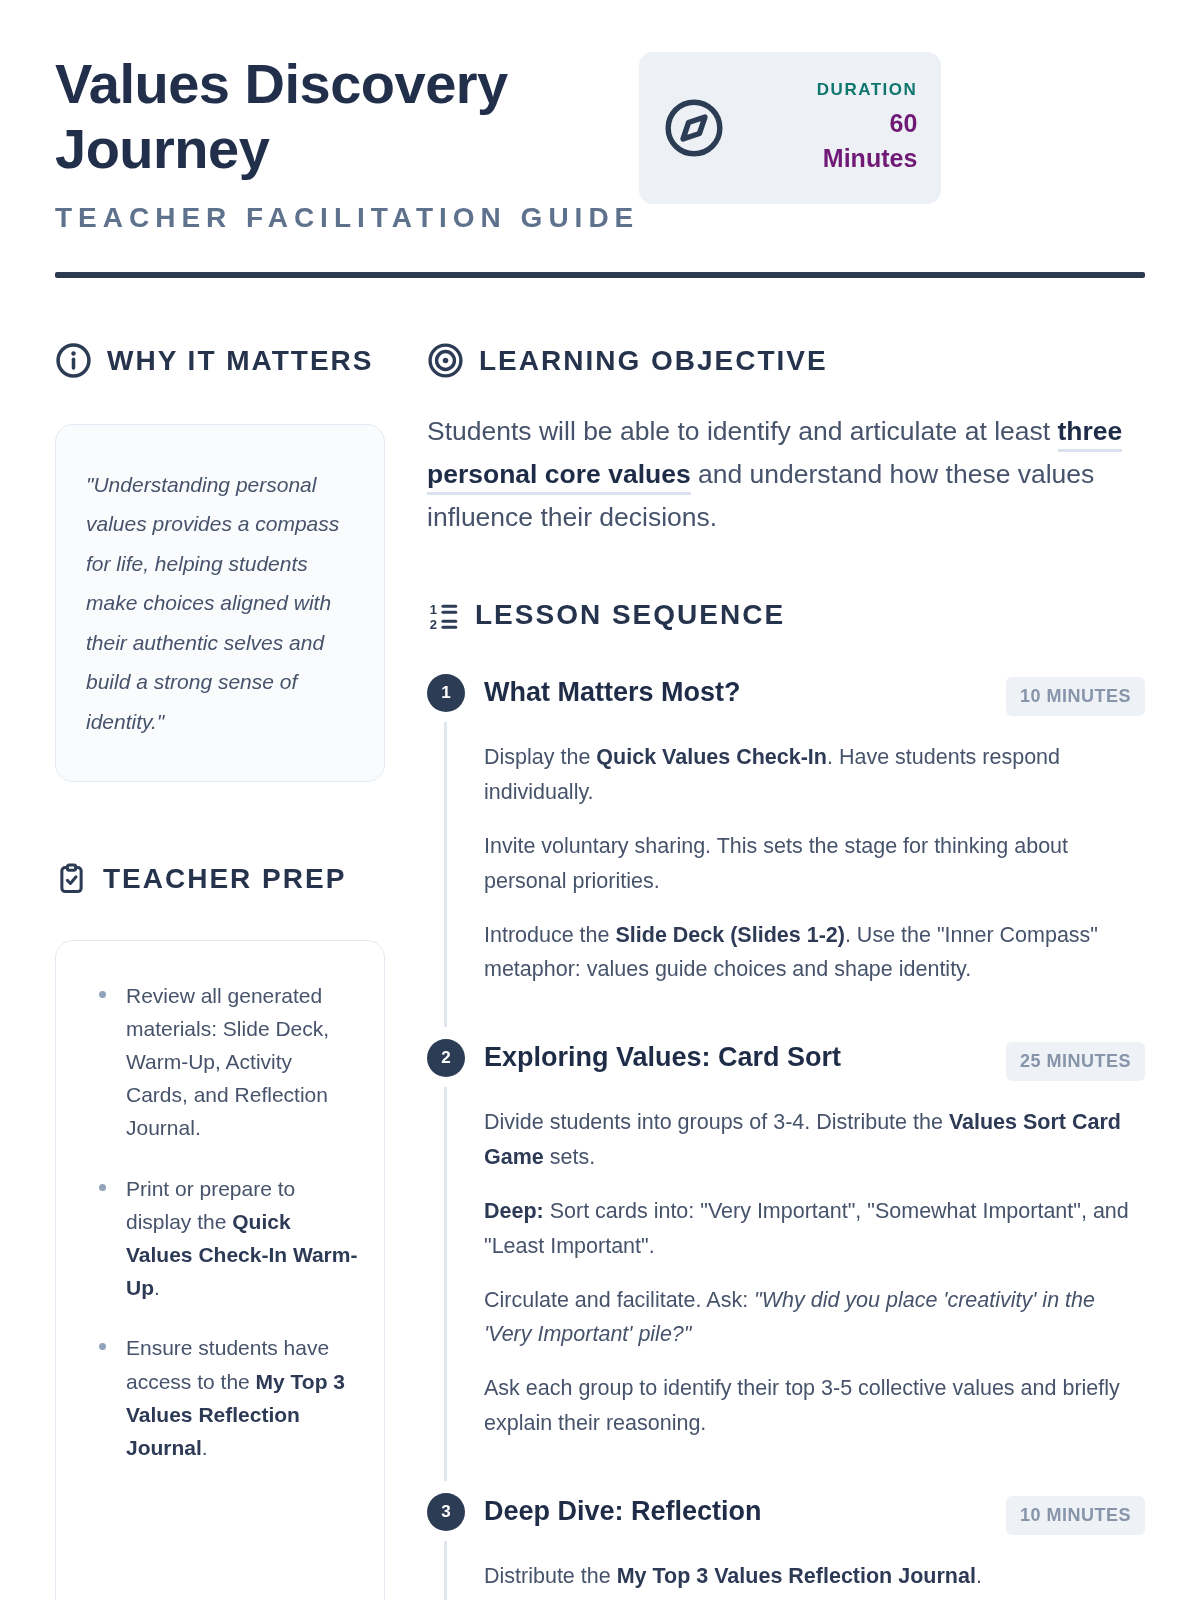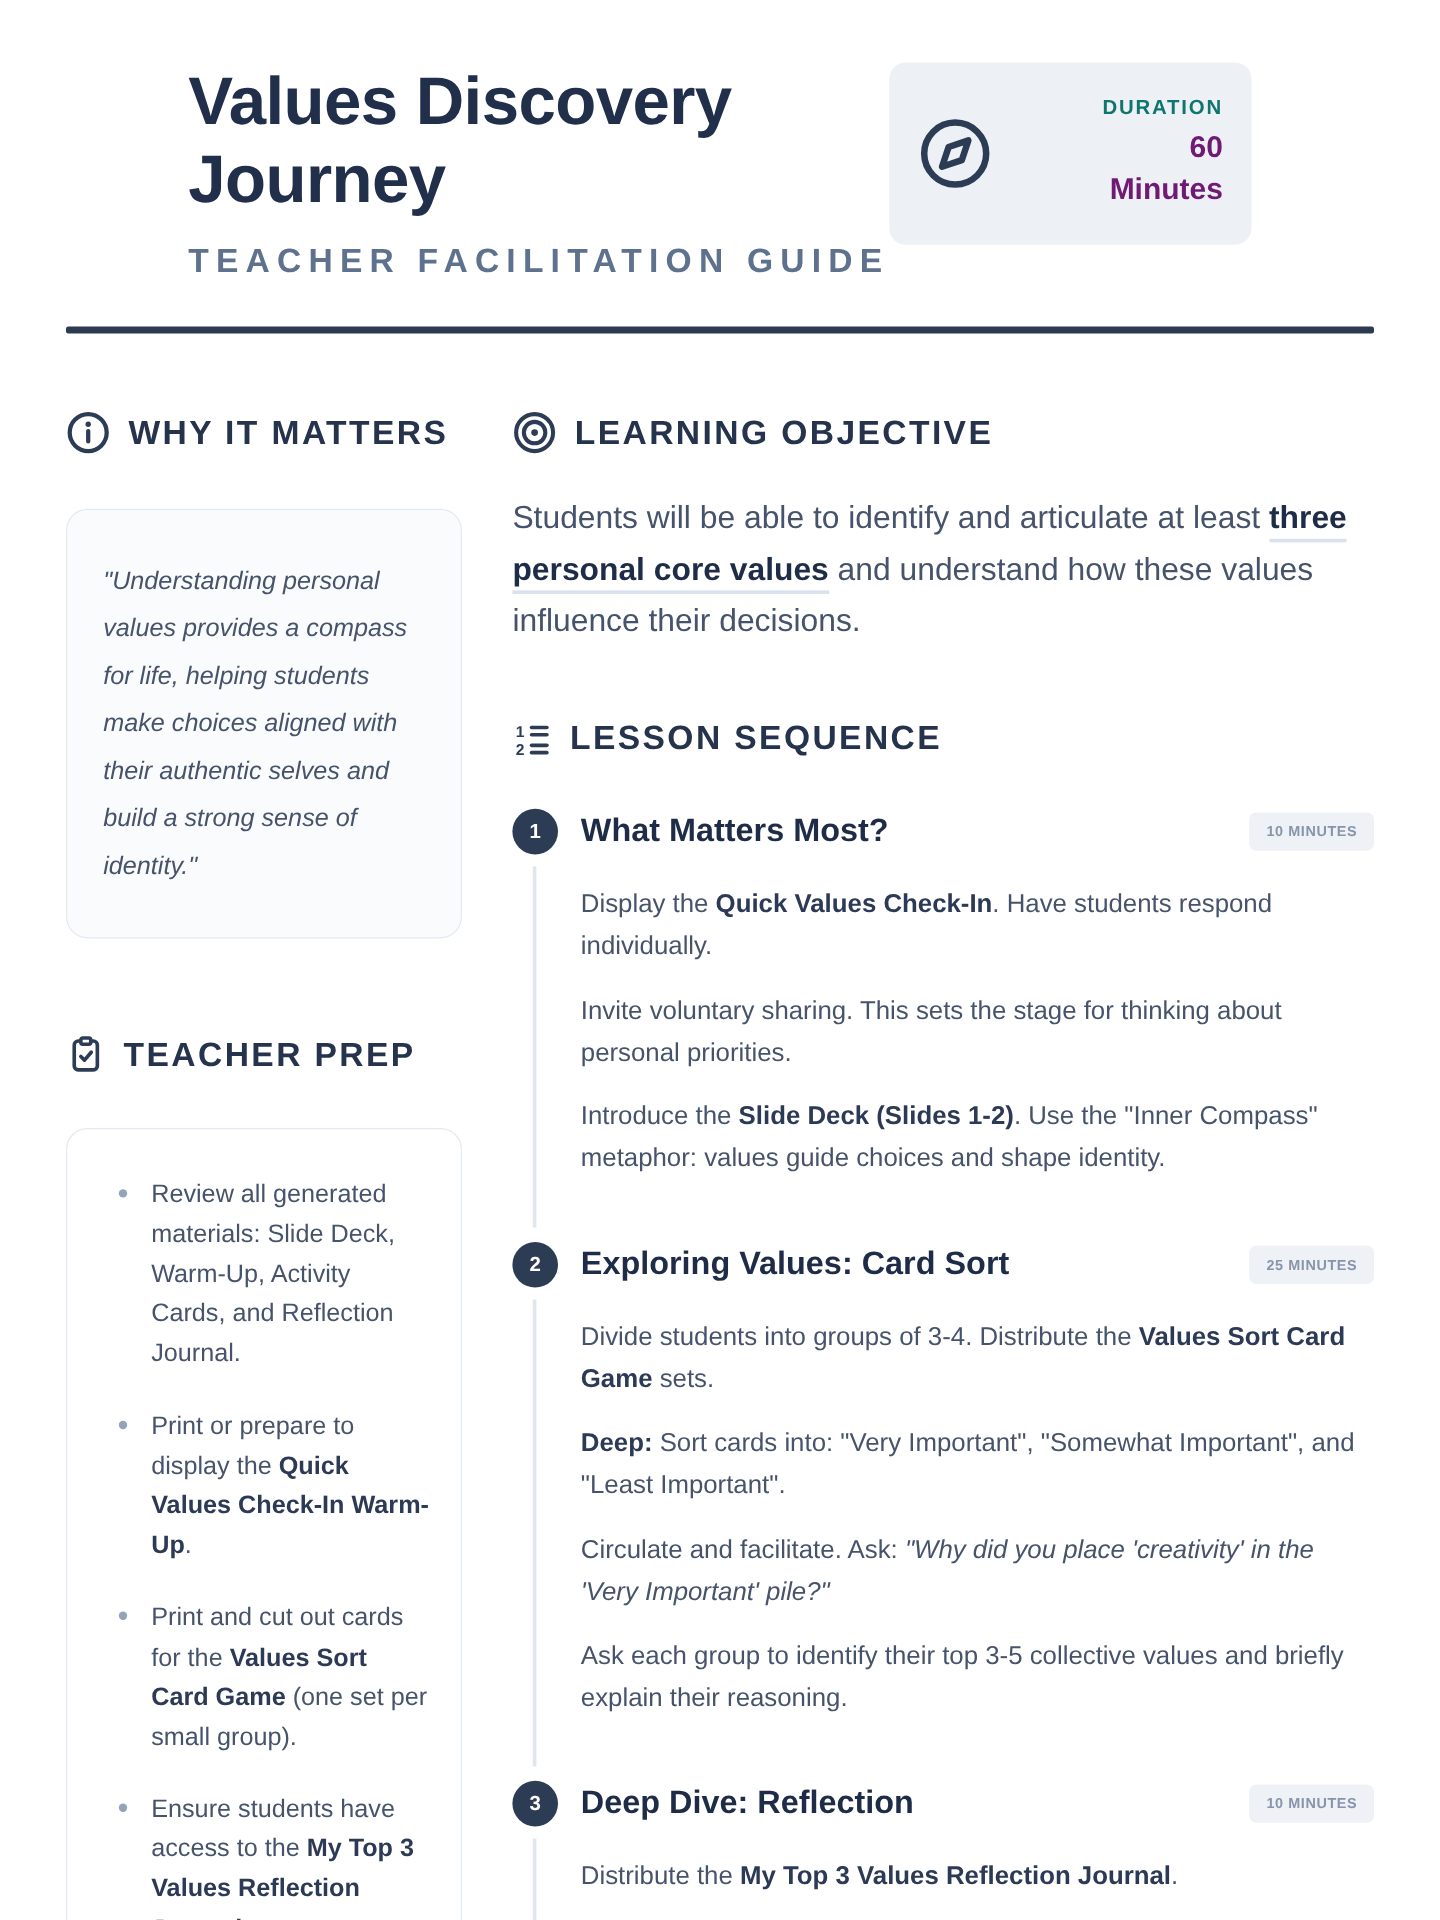--- a/index.html
+++ b/index.html
@@ -4,21 +4,21 @@
 <style>
   html, body { margin: 0; padding: 0; background: #ffffff; }
   body {
     width: 1200px; height: 1600px; overflow: hidden;
     font-family: "Liberation Sans", "DejaVu Sans", sans-serif;
     -webkit-font-smoothing: antialiased;
   }
   .page { padding: 0 55px; height: 1600px; box-sizing: border-box; overflow: hidden; }
 
   
-  .header { display: flex; justify-content: center; align-items: flex-start; padding-top: 52px; }
+  .header { display: flex; justify-content: flex-start; align-items: flex-start; padding-top: 52px; }
   .title {
     font-size: 56px; font-weight: 800; color: #222f4b;
     line-height: 1.16; letter-spacing: -0.5px; max-width: 560px; margin: 0;
   }
   .subtitle {
     margin-top: 20px; font-size: 28px; font-weight: 600;
     color: #5e718d; letter-spacing: 6px;
   }
   .duration-card {
     background: #edf1f6; border-radius: 14px; width: 302px; height: 152px;
@@ -79,21 +79,21 @@
     position: absolute; left: 0; top: 0; width: 38px; height: 38px; border-radius: 50%;
     background: #2d3c55; color: #ffffff; font-size: 17px; font-weight: 700;
     display: flex; align-items: center; justify-content: center;
   }
   .step-line { position: absolute; left: 17px; top: 48px; width: 3px; background: #dfe6ef; }
   .step .step-line { bottom: -40px; }
   .step:last-child .step-line { bottom: -200px; }
   .step-head { display: flex; justify-content: space-between; align-items: flex-start; gap: 0; }
   .step-title { margin: 0; font-size: 27px; font-weight: 700; color: #1f2c48; line-height: 1.4; }
   .badge {
-    background: #eef1f6; color: #8795aa; font-size: 12px; font-weight: 700;
+    background: #eef1f6; color: #8795aa; font-size: 18px; font-weight: 700;
     letter-spacing: 0.5px; padding: 9px 14px; border-radius: 6px; white-space: nowrap;
     flex: none; margin-top: 3px;
   }
   .step p { margin: 19px 0 0; font-size: 21.5px; line-height: 1.62; color: #46536b; max-width: 660px; }
   .step p.first { margin-top: 24px; }
   .step i { font-style: italic; }
 </style>
 </head>
 <body>
 
@@ -143,23 +143,20 @@
         </svg>
         <span class="label">TEACHER PREP</span>
       </div>
 
       <div class="prep-box">
         <div class="prep-item">
           <span>Review all generated materials: Slide Deck, Warm-Up, Activity Cards, and Reflection Journal.</span>
         </div>
         <div class="prep-item">
           <span>Print or prepare to display the </span><b>Quick Values Check-In Warm-Up</b><span>.</span>
-        </div>
-        <div class="prep-item">
-          <span>Print and cut out cards for the </span><b>Values Sort Card Game</b><span> (one set per small group).</span>
         </div>
         <div class="prep-item">
           <span>Ensure students have access to the </span><b>My Top 3 Values Reflection Journal</b><span>.</span>
         </div>
 
       </div>
     </div>
 
     <div class="right-col">
 

